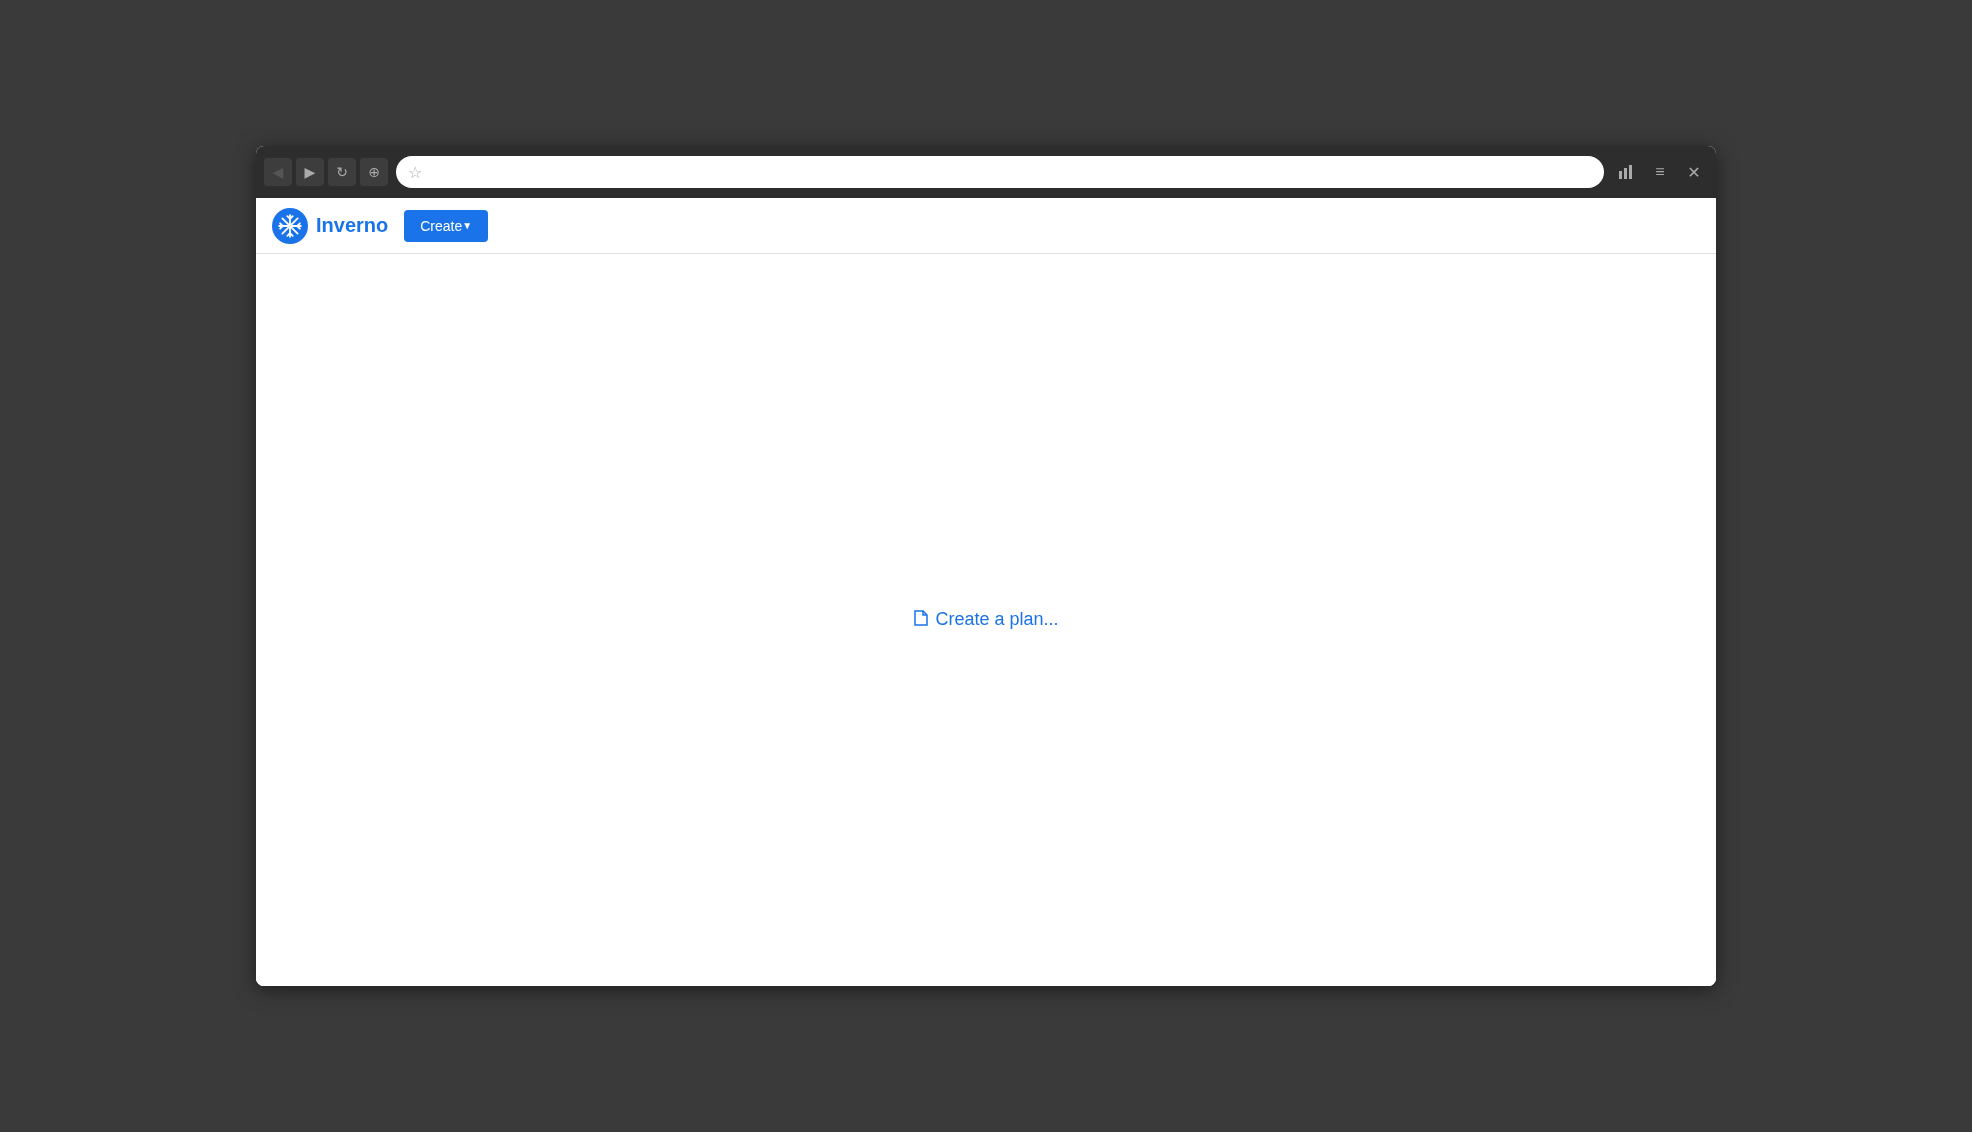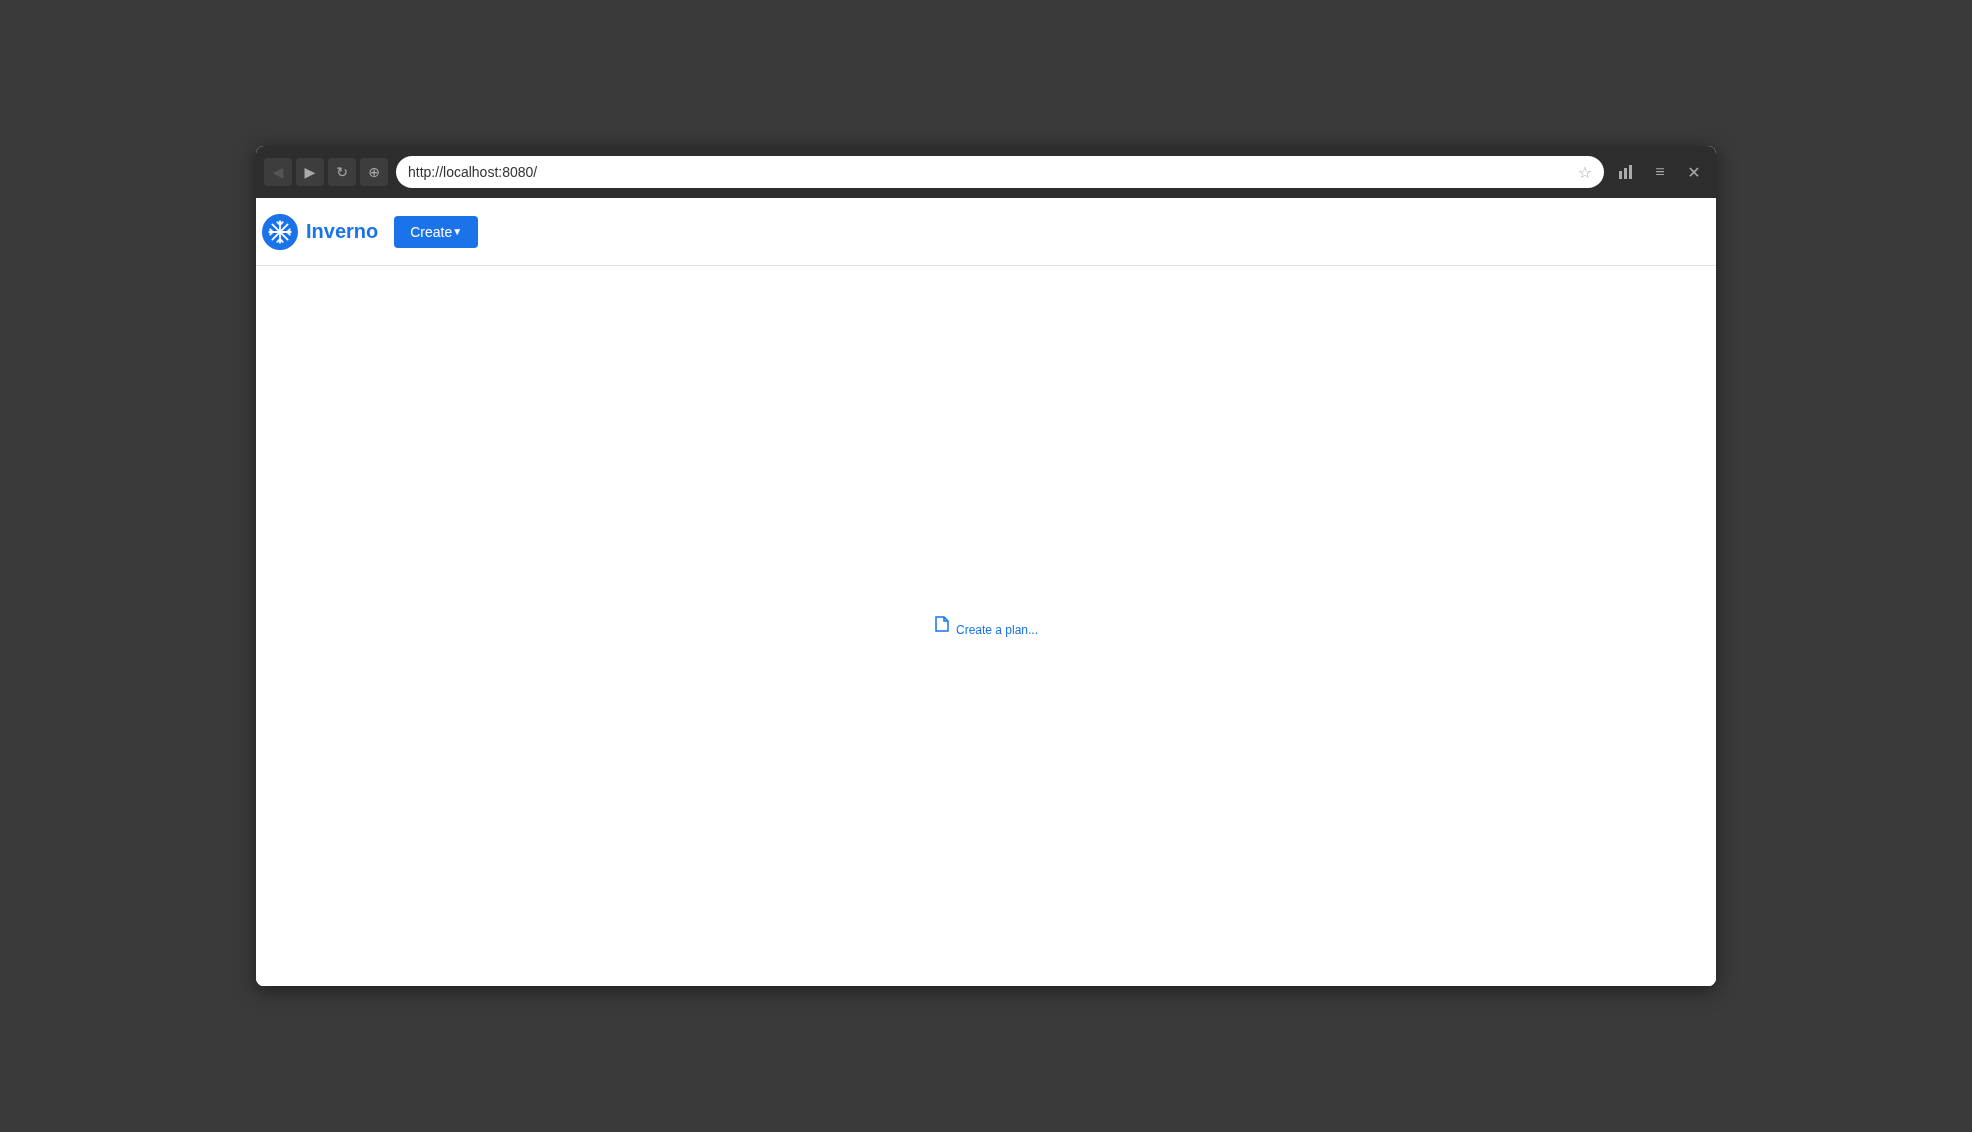--- a/index.html
+++ b/index.html
@@ -114,25 +114,25 @@
       display: flex;
       flex-direction: column;
       background: #fff;
       overflow: hidden;
     }
 
     
     .navbar {
       background: #fff;
       border-bottom: 1px solid #e0e0e0;
-      padding: 10px 6px;
+      padding: 10px 16px;
       display: flex;
       align-items: center;
       gap: 16px;
-      height: 68px;
+      height: 56px;
       flex-shrink: 0;
     }
 
     .logo-container {
       display: flex;
       align-items: center;
       gap: 8px;
       cursor: pointer;
     }
 
@@ -167,25 +167,25 @@
     .main-content {
       flex: 1;
       display: flex;
       align-items: center;
       justify-content: center;
       background: #fff;
     }
 
     .create-plan-link {
       display: flex;
-      align-items: flex-end;
+      align-items: flex-start;
       gap: 6px;
       color: #1a73e8;
       text-decoration: none;
-      font-size: 12px;
+      font-size: 18px;
     }
 
     .doc-icon {
       font-size: 16px;
       color: #1a73e8;
     }
 
     
     .snowflake-svg {
       width: 36px;
@@ -199,21 +199,20 @@
 
   <div class="browser-chrome">
     <div class="nav-buttons">
       <button class="nav-btn disabled">◀</button>
       <button class="nav-btn">▶</button>
       <button class="nav-btn">↻</button>
       <button class="nav-btn">⊕</button>
     </div>
 
     <div class="address-bar-container">
-      <input class="address-bar-url" type="text" value="http://localhost:8080/" style="">
       <span class="address-bar-star">☆</span>
     </div>
 
     <div class="browser-actions">
       <button class="browser-action-btn">
         <svg width="18" height="18" viewBox="0 0 18 18" fill="none">
           <rect x="2" y="8" width="3" height="8" fill="#aaa"></rect>
           <rect x="7" y="5" width="3" height="11" fill="#aaa"></rect>
           <rect x="12" y="2" width="3" height="14" fill="#aaa"></rect>
         </svg>

